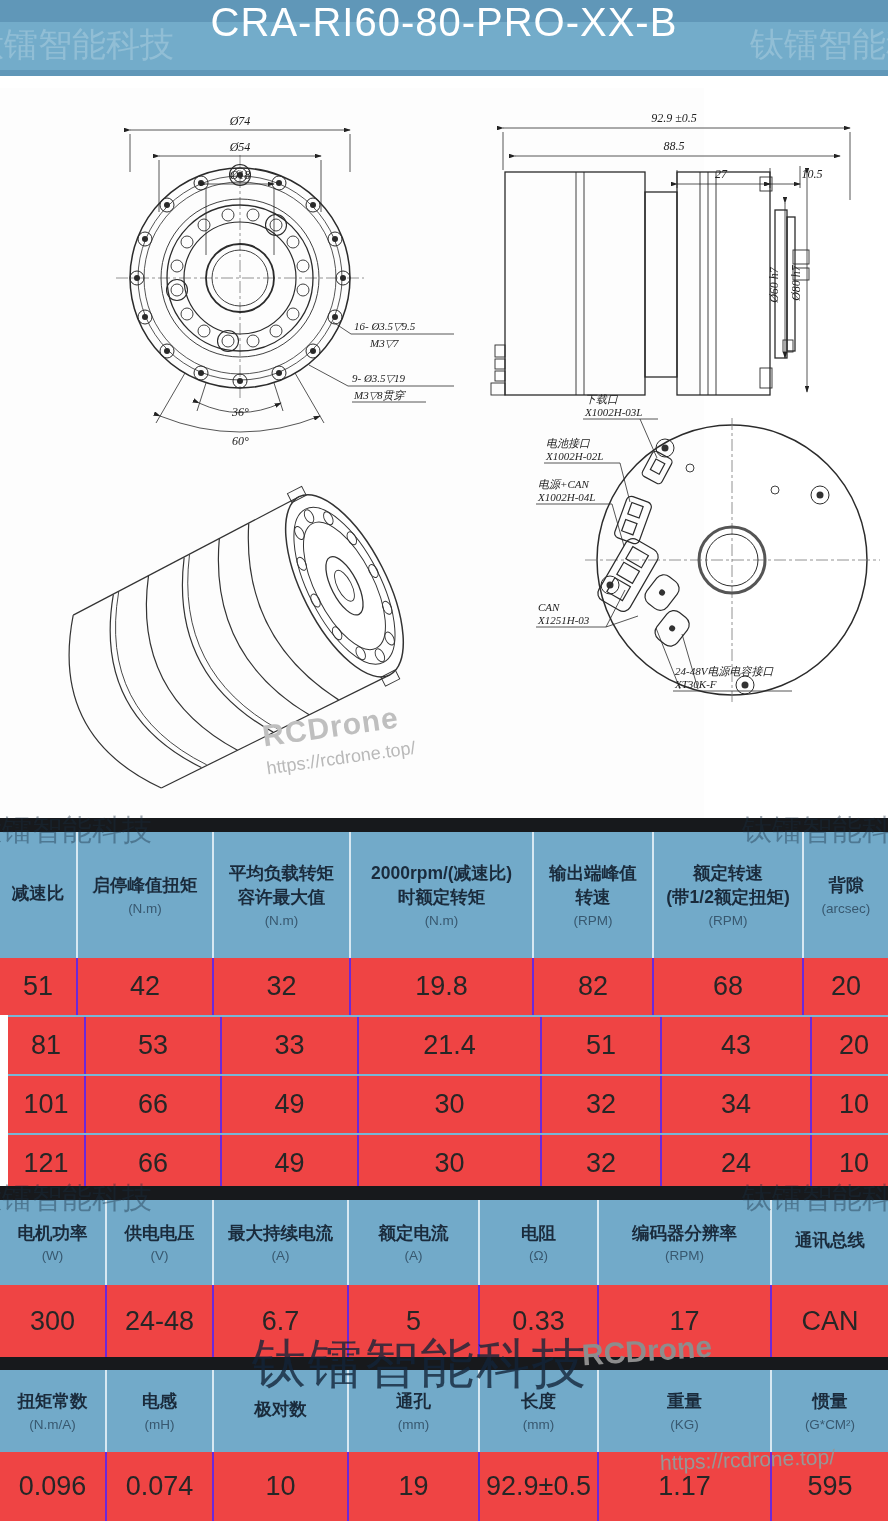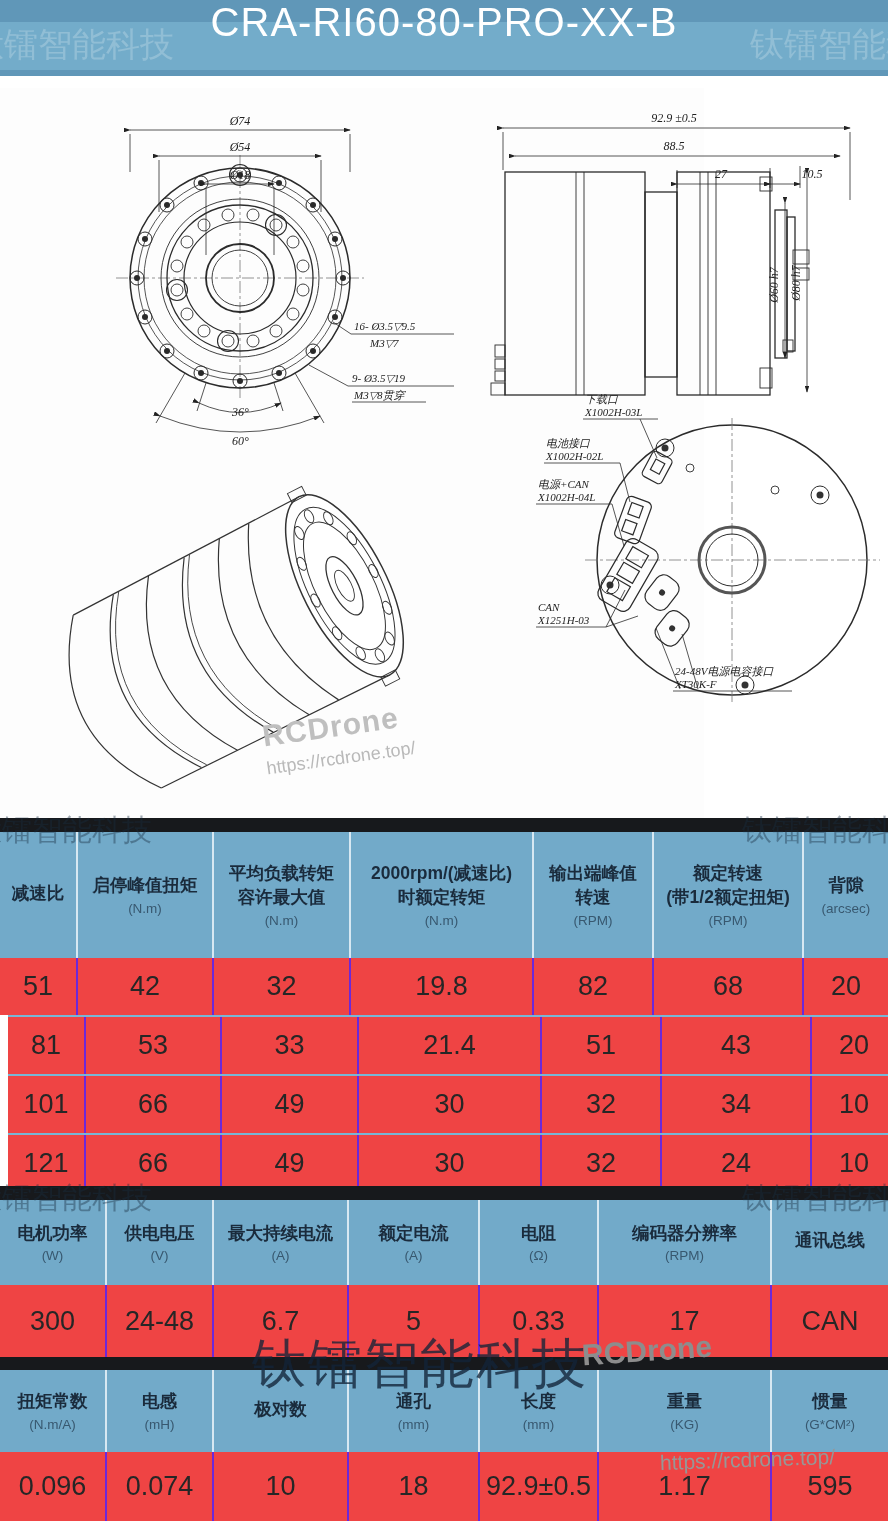--- a/index.html
+++ b/index.html
@@ -513,20 +513,20 @@
         </div>
       <div class="hcell">
           <div class="hlabel">惯量</div>
           <div class="hunit">(G*CM²)</div>
         </div>
     </div>
     <div class="vrow">
       <div class="vcell">0.096</div>
         <div class="vcell">0.074</div>
         <div class="vcell">10</div>
-        <div class="vcell">18</div>
+        <div class="vcell">19</div>
         <div class="vcell">92.9±0.5</div>
         <div class="vcell">1.17</div>
         <div class="vcell">595</div>
     </div>
   </section>
 
 </div>
 
 </body></html>

